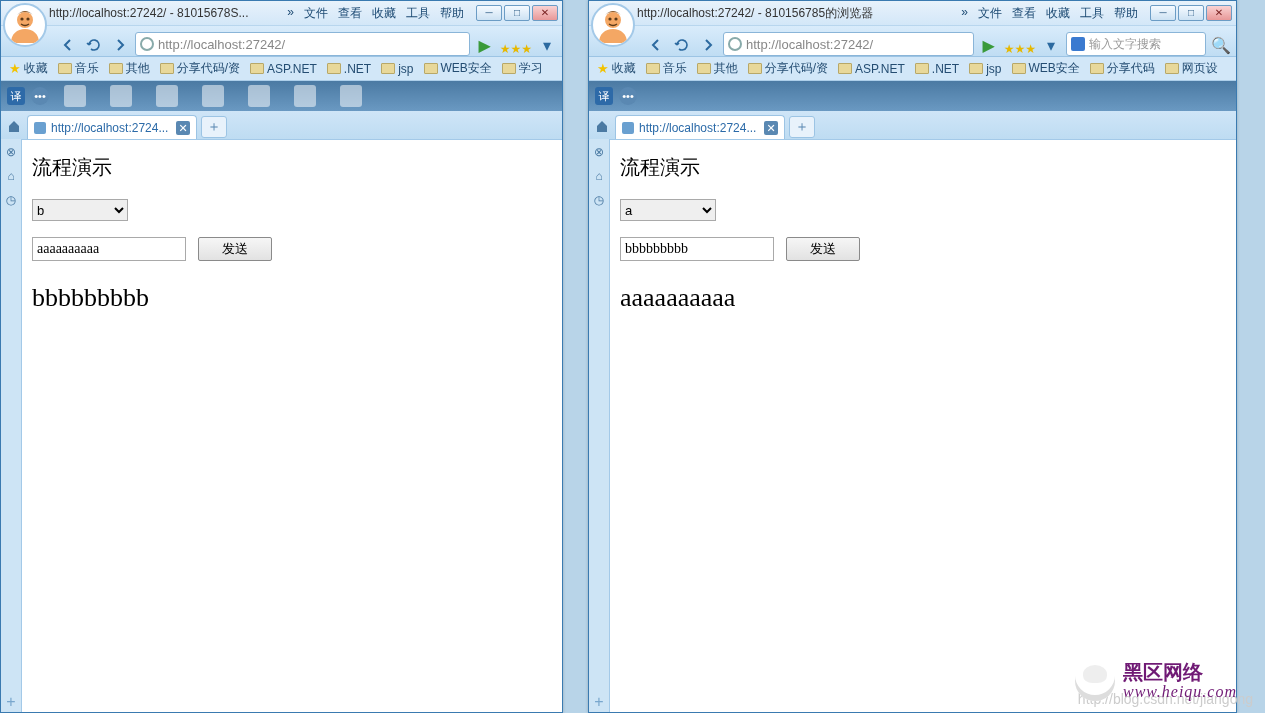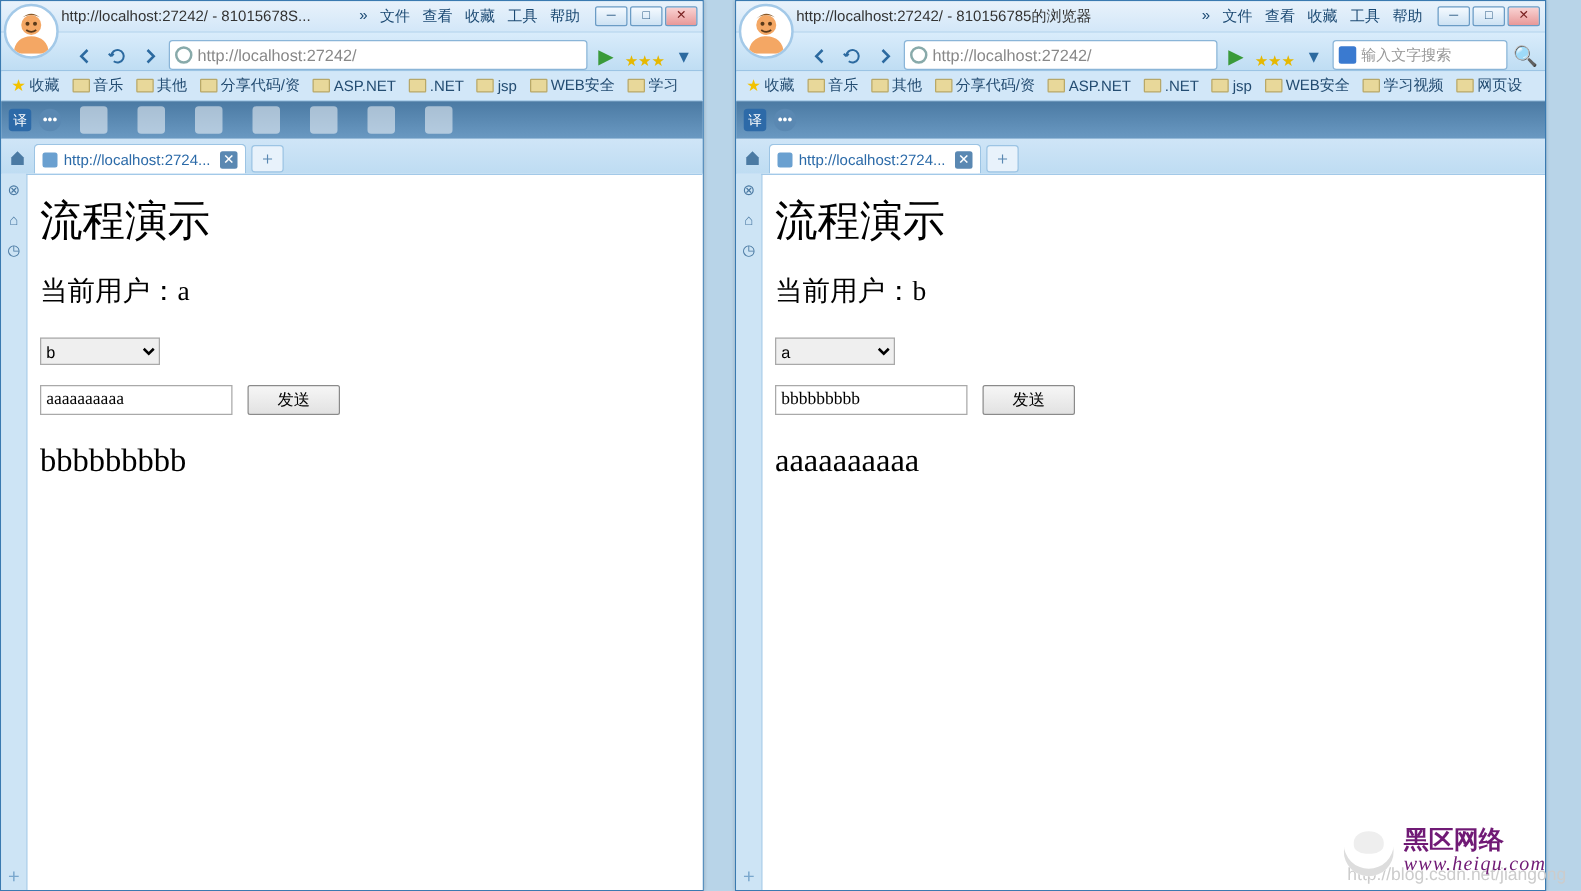--- a/index.html
+++ b/index.html
@@ -134,21 +134,21 @@
 }
 .side-rail span { font-size:12px; color:#4b7aa3; }
 .page {
   flex:1; background:#fff; border-left:1px solid #a3c9e8;
   border-top:1px solid #a3c9e8;
   padding:14px 10px;
   font-family:SimSun,"宋体",serif;
   color:#000;
   position:relative;
 }
-.page h1 { font-size:34px; font-weight:normal; margin-bottom:18px;}
+.page h1 { font-size:20px; font-weight:normal; margin-bottom:18px;}
 .page .user { font-size:22px; margin-bottom:22px; }
 .page select {
   width:96px; height:22px; border:1px solid #a9a9a9; background:#efefef;
   font-size:13px; margin-bottom:16px;
 }
 .page .row2 { display:flex; gap:12px; align-items:center; margin-bottom:22px;}
 .page input[type=text] {
   width:154px; height:24px; border:1px solid #a9a9a9;
   padding:0 4px; font-size:14px; font-family:inherit;
 }
@@ -326,23 +326,20 @@
   </div>
 
   <div class="content-row">
     <div class="side-rail">
       <span>⊗</span>
       <span>⌂</span>
       <span>◷</span>
     </div>
     <div class="page">
       <h1>流程演示</h1>
-      <div class="user">
-        <span>当前用户：</span><span>a</span>
-      </div>
       <select>
         <option>b</option>
       </select>
       <div class="row2">
         <input type="text" value="aaaaaaaaaa" style="">
         <button>发送</button>
       </div>
       <div class="msg">bbbbbbbbb</div>
     </div>
   </div>
@@ -436,21 +433,21 @@
     <span class="bm-item">
         <span class="folder-ico"></span>
         <span>jsp</span>
       </span>
     <span class="bm-item">
         <span class="folder-ico"></span>
         <span>WEB安全</span>
       </span>
     <span class="bm-item">
         <span class="folder-ico"></span>
-        <span>学习视频</span>
+        <span>分享代码</span>
       </span>
     <span class="bm-item">
         <span class="folder-ico"></span>
         <span>网页设</span>
       </span>
   </div>
 
   <div class="desk-strip">
     <span class="desk-badge">译</span>
     <span class="desk-dots">•••</span>
@@ -471,23 +468,20 @@
   </div>
 
   <div class="content-row">
     <div class="side-rail">
       <span>⊗</span>
       <span>⌂</span>
       <span>◷</span>
     </div>
     <div class="page">
       <h1>流程演示</h1>
-      <div class="user">
-        <span>当前用户：</span><span>b</span>
-      </div>
       <select>
         <option>a</option>
       </select>
       <div class="row2">
         <input type="text" value="bbbbbbbbb" style="">
         <button>发送</button>
       </div>
       <div class="msg">aaaaaaaaaa</div>
     </div>
   </div>

